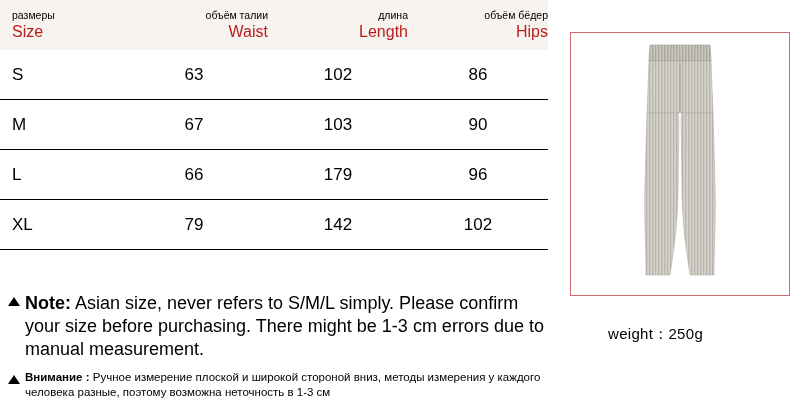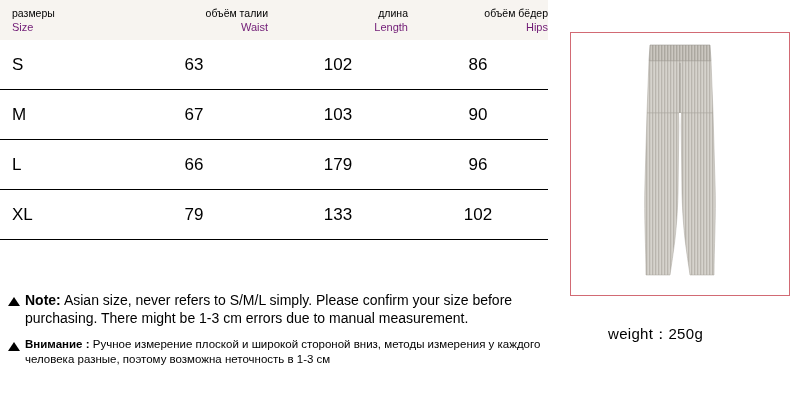--- a/index.html
+++ b/index.html
@@ -32,39 +32,39 @@
     width: 548px;
     border-collapse: collapse;
     table-layout: fixed;
   }
   table.size-table td {
     padding: 0;
     vertical-align: middle;
   }
   .hdr-row td {
     background: #f7f4f0;
-    height: 40px;
+    height: 50px;
   }
   .hdr-cell {
     text-align: right;
     line-height: 1.15;
   }
   .hdr-cell.left {
     text-align: left;
     padding-left: 12px;
   }
   .hdr-ru {
     font-size: 10.5px;
     color: #000;
     display: block;
     margin-bottom: 2px;
   }
   .hdr-en {
-    font-size: 11px;
-    color: #701a75;
+    font-size: 16px;
+    color: #b91c1c;
     display: block;
   }
   .data-row td {
     height: 49px;
     border-bottom: 1.6px solid #000;
     font-size: 17px;
     text-align: center;
   }
   .data-row td.first {
     text-align: left;
@@ -93,21 +93,21 @@
     width: 0;
     height: 0;
     border-left: 6px solid transparent;
     border-right: 6px solid transparent;
     border-bottom: 9px solid #000;
     margin-top: 5px;
     margin-right: 5px;
     flex: 0 0 auto;
   }
   .note-text-en {
-    font-size: 14px;
+    font-size: 18px;
     line-height: 1.28;
   }
   .note-label {
     font-weight: bold;
   }
   .note-text-ru {
     font-size: 11.5px;
     line-height: 1.32;
   }
   .note-label-ru {
@@ -202,21 +202,21 @@
         </tr>
         <tr class="data-row">
           <td class="first">L</td>
           <td>66</td>
           <td>179</td>
           <td>96</td>
         </tr>
         <tr class="data-row">
           <td class="first">XL</td>
           <td>79</td>
-          <td>133</td>
+          <td>142</td>
           <td>102</td>
         </tr>
       </tbody>
     </table>
   </div>
 
   <div class="notes">
 
     <div class="note-block">
       <div class="tri"></div>

